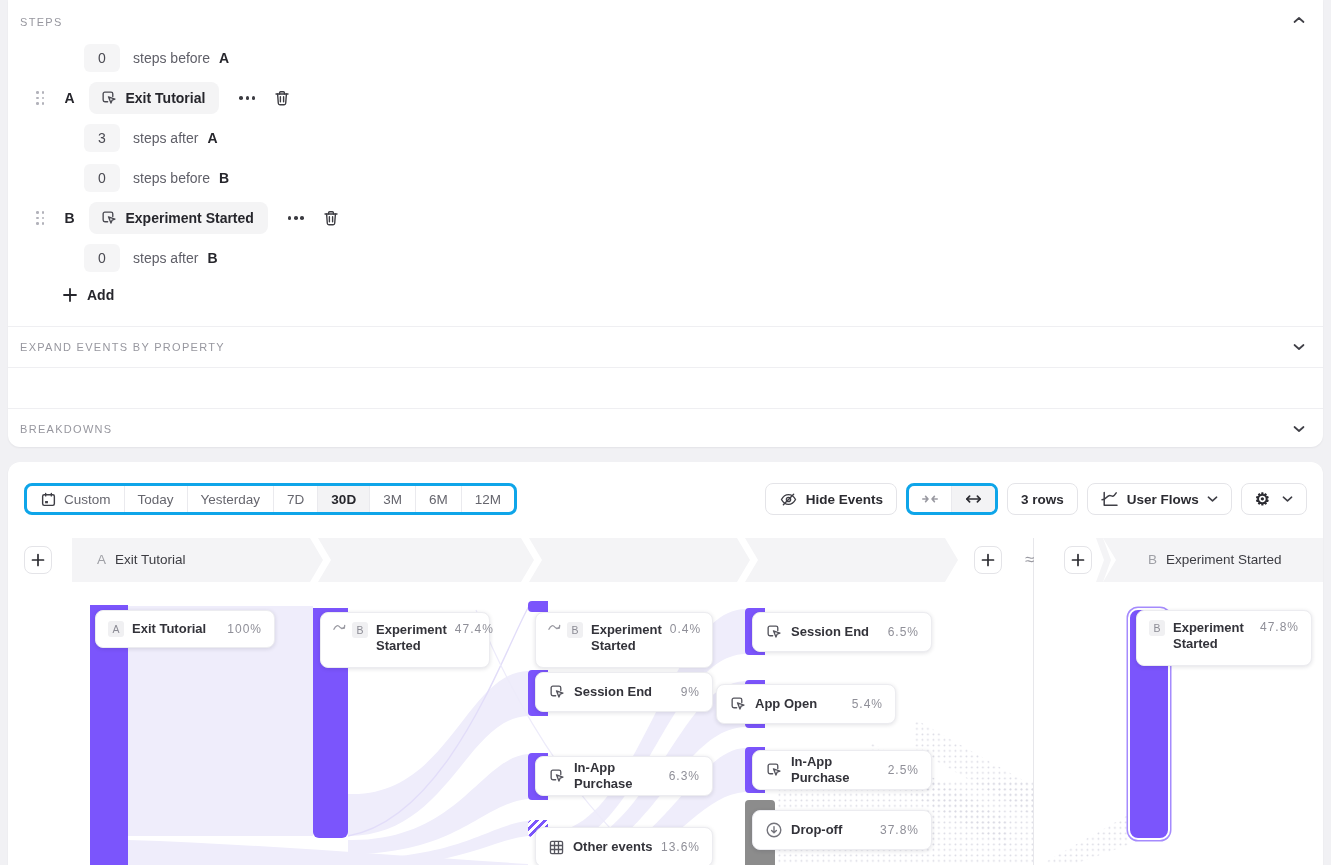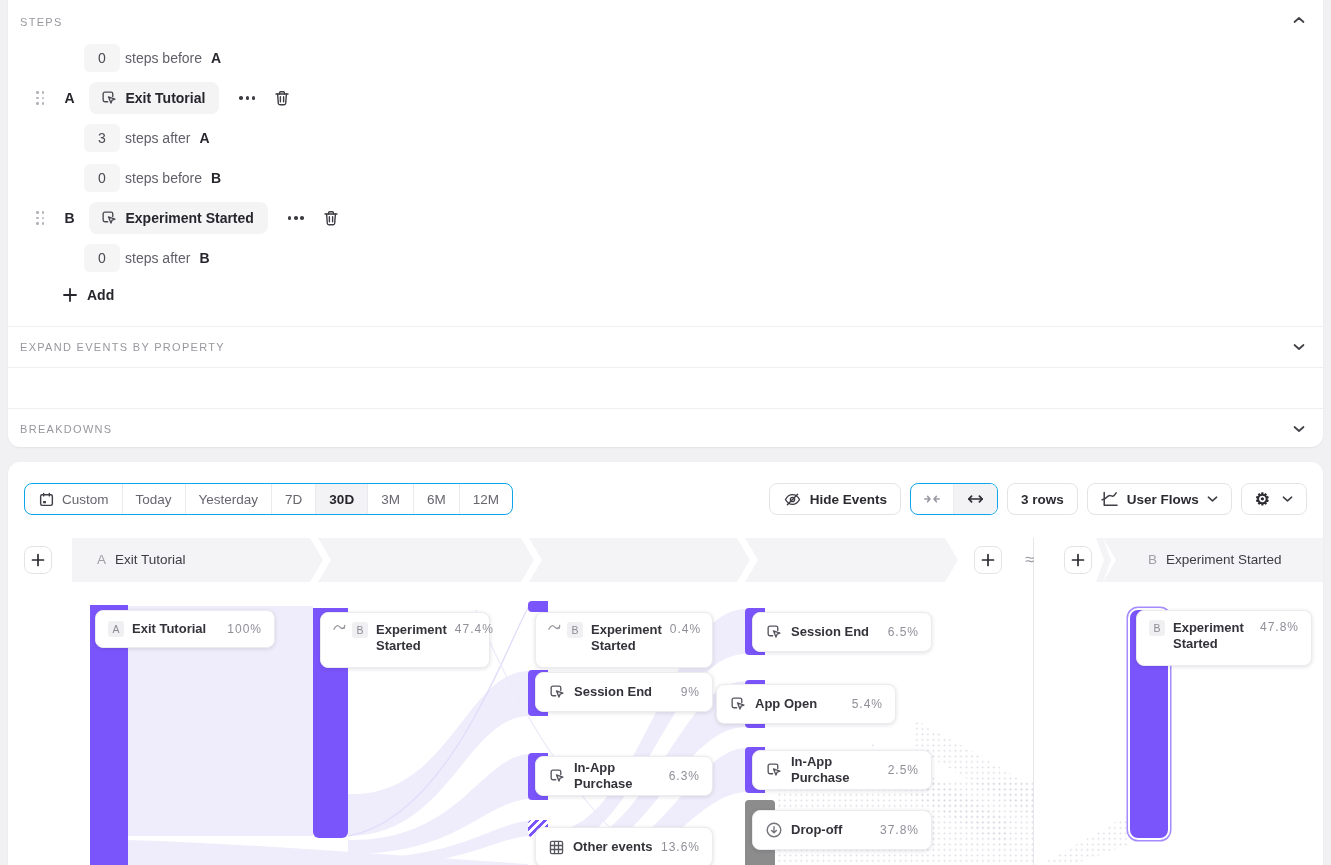--- a/index.html
+++ b/index.html
@@ -8,21 +8,21 @@
   .card { position:absolute; left:8px; width:1315px; background:#fff; }
   svg { display:block; }
 
   
   #query-card { top:0; height:447px; border-radius:0 0 12px 12px; box-shadow:0 1px 2px rgba(25,25,40,.06); }
   .abs { position:absolute; }
   .sec-title { font-size:11px; font-weight:400; letter-spacing:1.3px; color:#97979F; }
   .chev { width:12px; height:8px; stroke:#3F3F46; stroke-width:1.7; fill:none; stroke-linecap:round; stroke-linejoin:round; }
   .count-row { display:flex; align-items:center; }
   .count-box { width:36px; height:28px; background:#F5F5F6; border-radius:6px; display:flex; align-items:center; justify-content:center; font-size:14px; color:#4A4A52; cursor:text; }
-  .count-label { margin-left:5px; font-size:14px; color:#5F5F68; }
+  .count-label { margin-left:13px; font-size:14px; color:#5F5F68; }
   .ref-letter { margin-left:9px; font-size:14px; font-weight:700; color:#26262C; }
   .event-row { display:flex; align-items:center; }
   .drag-handle { display:grid; grid-template-columns:repeat(2,3px); grid-template-rows:repeat(3,3px); gap:2.5px; cursor:grab; }
   .drag-handle i { width:2.6px; height:2.6px; border-radius:50%; background:#B2B2BA; }
   .step-letter { width:24px; margin-left:20px; font-size:14px; font-weight:700; color:#26262C; }
   .event-pill { display:flex; align-items:center; gap:8px; height:32px; padding:0 14px 0 11px; background:#F4F4F5; border-radius:8px; cursor:pointer; }
   .event-pill .plabel { font-size:14px; font-weight:700; color:#26262C; }
   .evt-icon { stroke:#4A4A52; fill:none; stroke-width:1.5; stroke-linecap:round; stroke-linejoin:round; }
   .more-dots { display:flex; gap:2.6px; margin-left:16px; padding:6px 4px; cursor:pointer; }
   .more-dots i { width:3.6px; height:3.6px; border-radius:50%; background:#3C3C42; }
@@ -33,21 +33,21 @@
   .add-row span { font-size:14px; font-weight:700; color:#26262C; }
   .hdiv { position:absolute; left:0; width:1315px; height:1px; background:#EFEFF2; }
   .collapse-row { position:absolute; left:0; width:1315px; height:40px; cursor:pointer; }
   .collapse-row .sec-title { position:absolute; left:12px; top:14px; }
   .collapse-row .chev { position:absolute; right:18px; top:16px; }
 
   
   #chart-card { top:462px; height:420px; border-radius:12px 12px 0 0; box-shadow:0 1px 2px rgba(25,25,40,.06); overflow:hidden; }
   .btn { display:flex; align-items:center; gap:8px; height:32px; padding:0 13px; background:#fff; border:1px solid #E4E4E8; border-radius:8px; font-size:13.5px; font-weight:700; color:#2B2B31; cursor:pointer; white-space:nowrap; }
   .toolbar-right { position:absolute; top:21px; right:16px; display:flex; gap:9px; align-items:center; }
-  .seg-ctrl { display:flex; height:32px; border:1px solid #0ea5e9; border-radius:8px; background:#fff; overflow:hidden; }
+  .seg-ctrl { display:flex; height:32px; border:3px solid #0ea5e9; border-radius:8px; background:#fff; overflow:hidden; }
   .seg { display:flex; align-items:center; gap:7px; padding:0 13px; font-size:13.5px; font-weight:500; color:#66666E; border-right:1px solid #EAEAEE; cursor:pointer; }
   .seg:last-child { border-right:none; }
   .seg.selected { background:#F3F3F5; color:#26262C; font-weight:700; }
   .icon-stroke { stroke:#3F3F46; fill:none; stroke-width:1.5; stroke-linecap:round; stroke-linejoin:round; }
   .icon-gray { stroke:#9A9AA2; fill:none; stroke-width:1.6; stroke-linecap:round; stroke-linejoin:round; }
   .icon-dark { stroke:#2B2B31; fill:none; stroke-width:1.7; stroke-linecap:round; stroke-linejoin:round; }
 
   
   .plus-sq { position:absolute; width:28px; height:28px; background:#fff; border:1px solid #E4E4E8; border-radius:8px; display:flex; align-items:center; justify-content:center; cursor:pointer; }
   .band-seg { position:absolute; top:76px; height:44px; background:#F4F4F6; }

